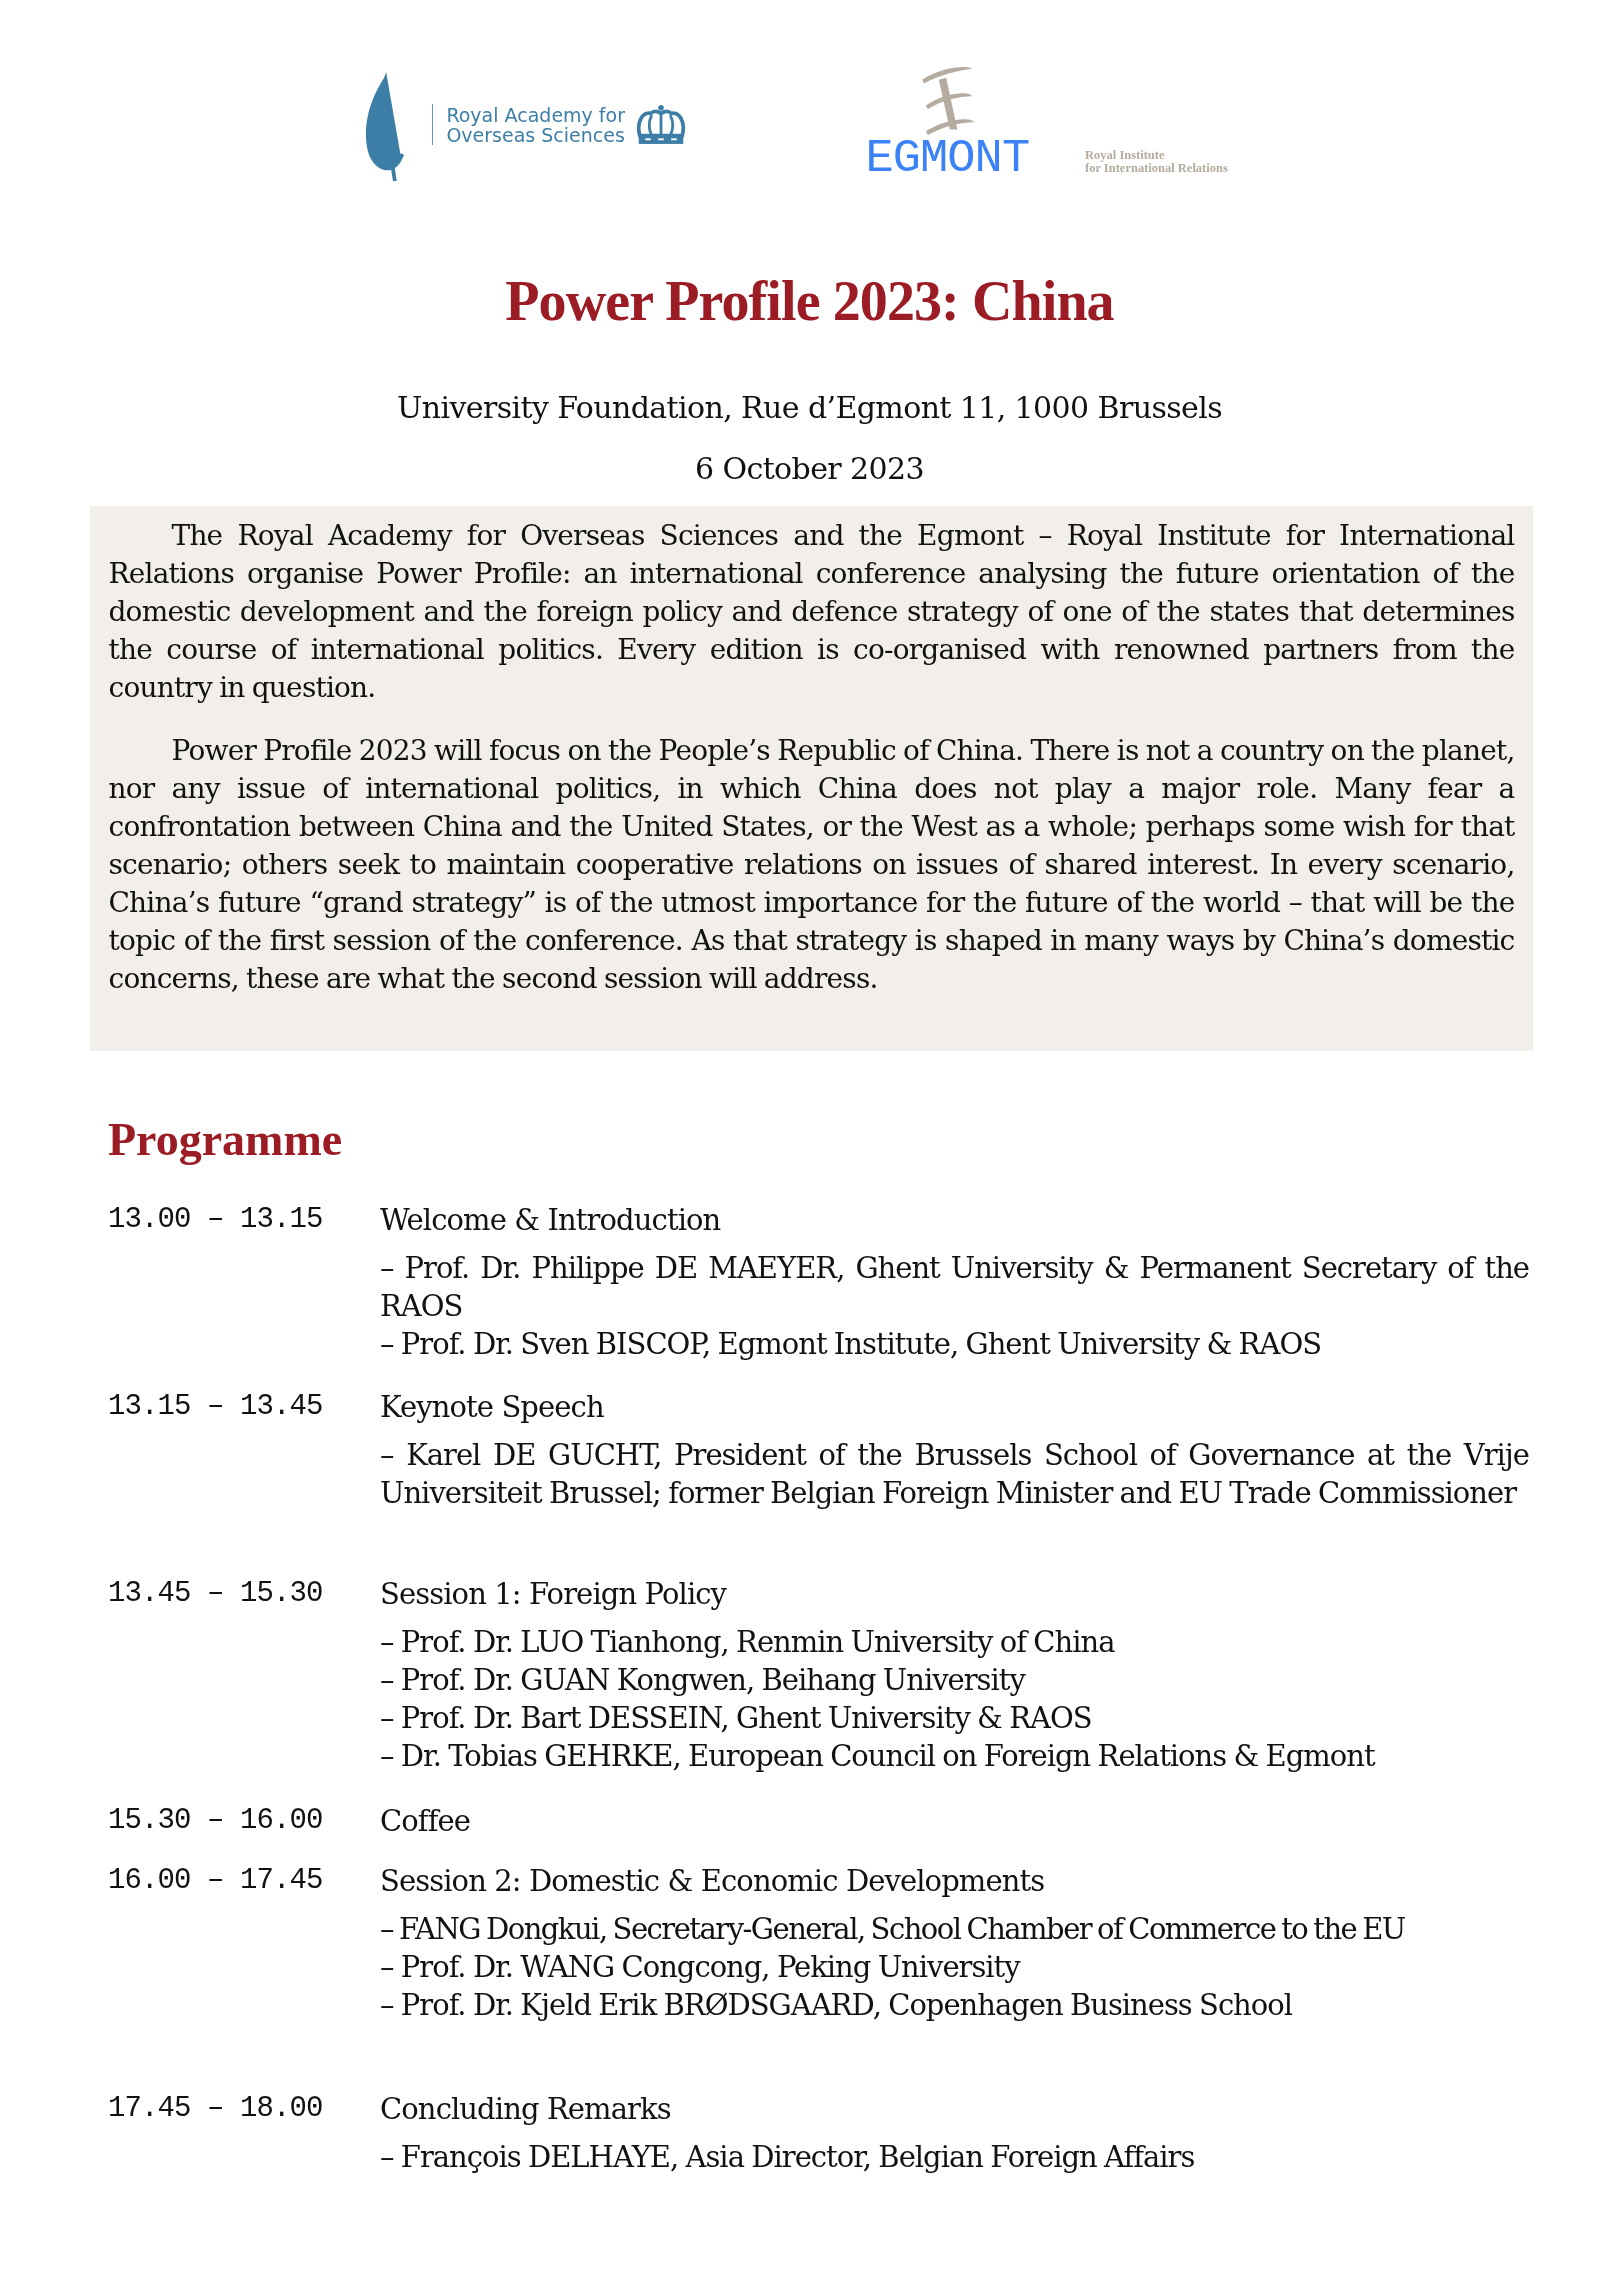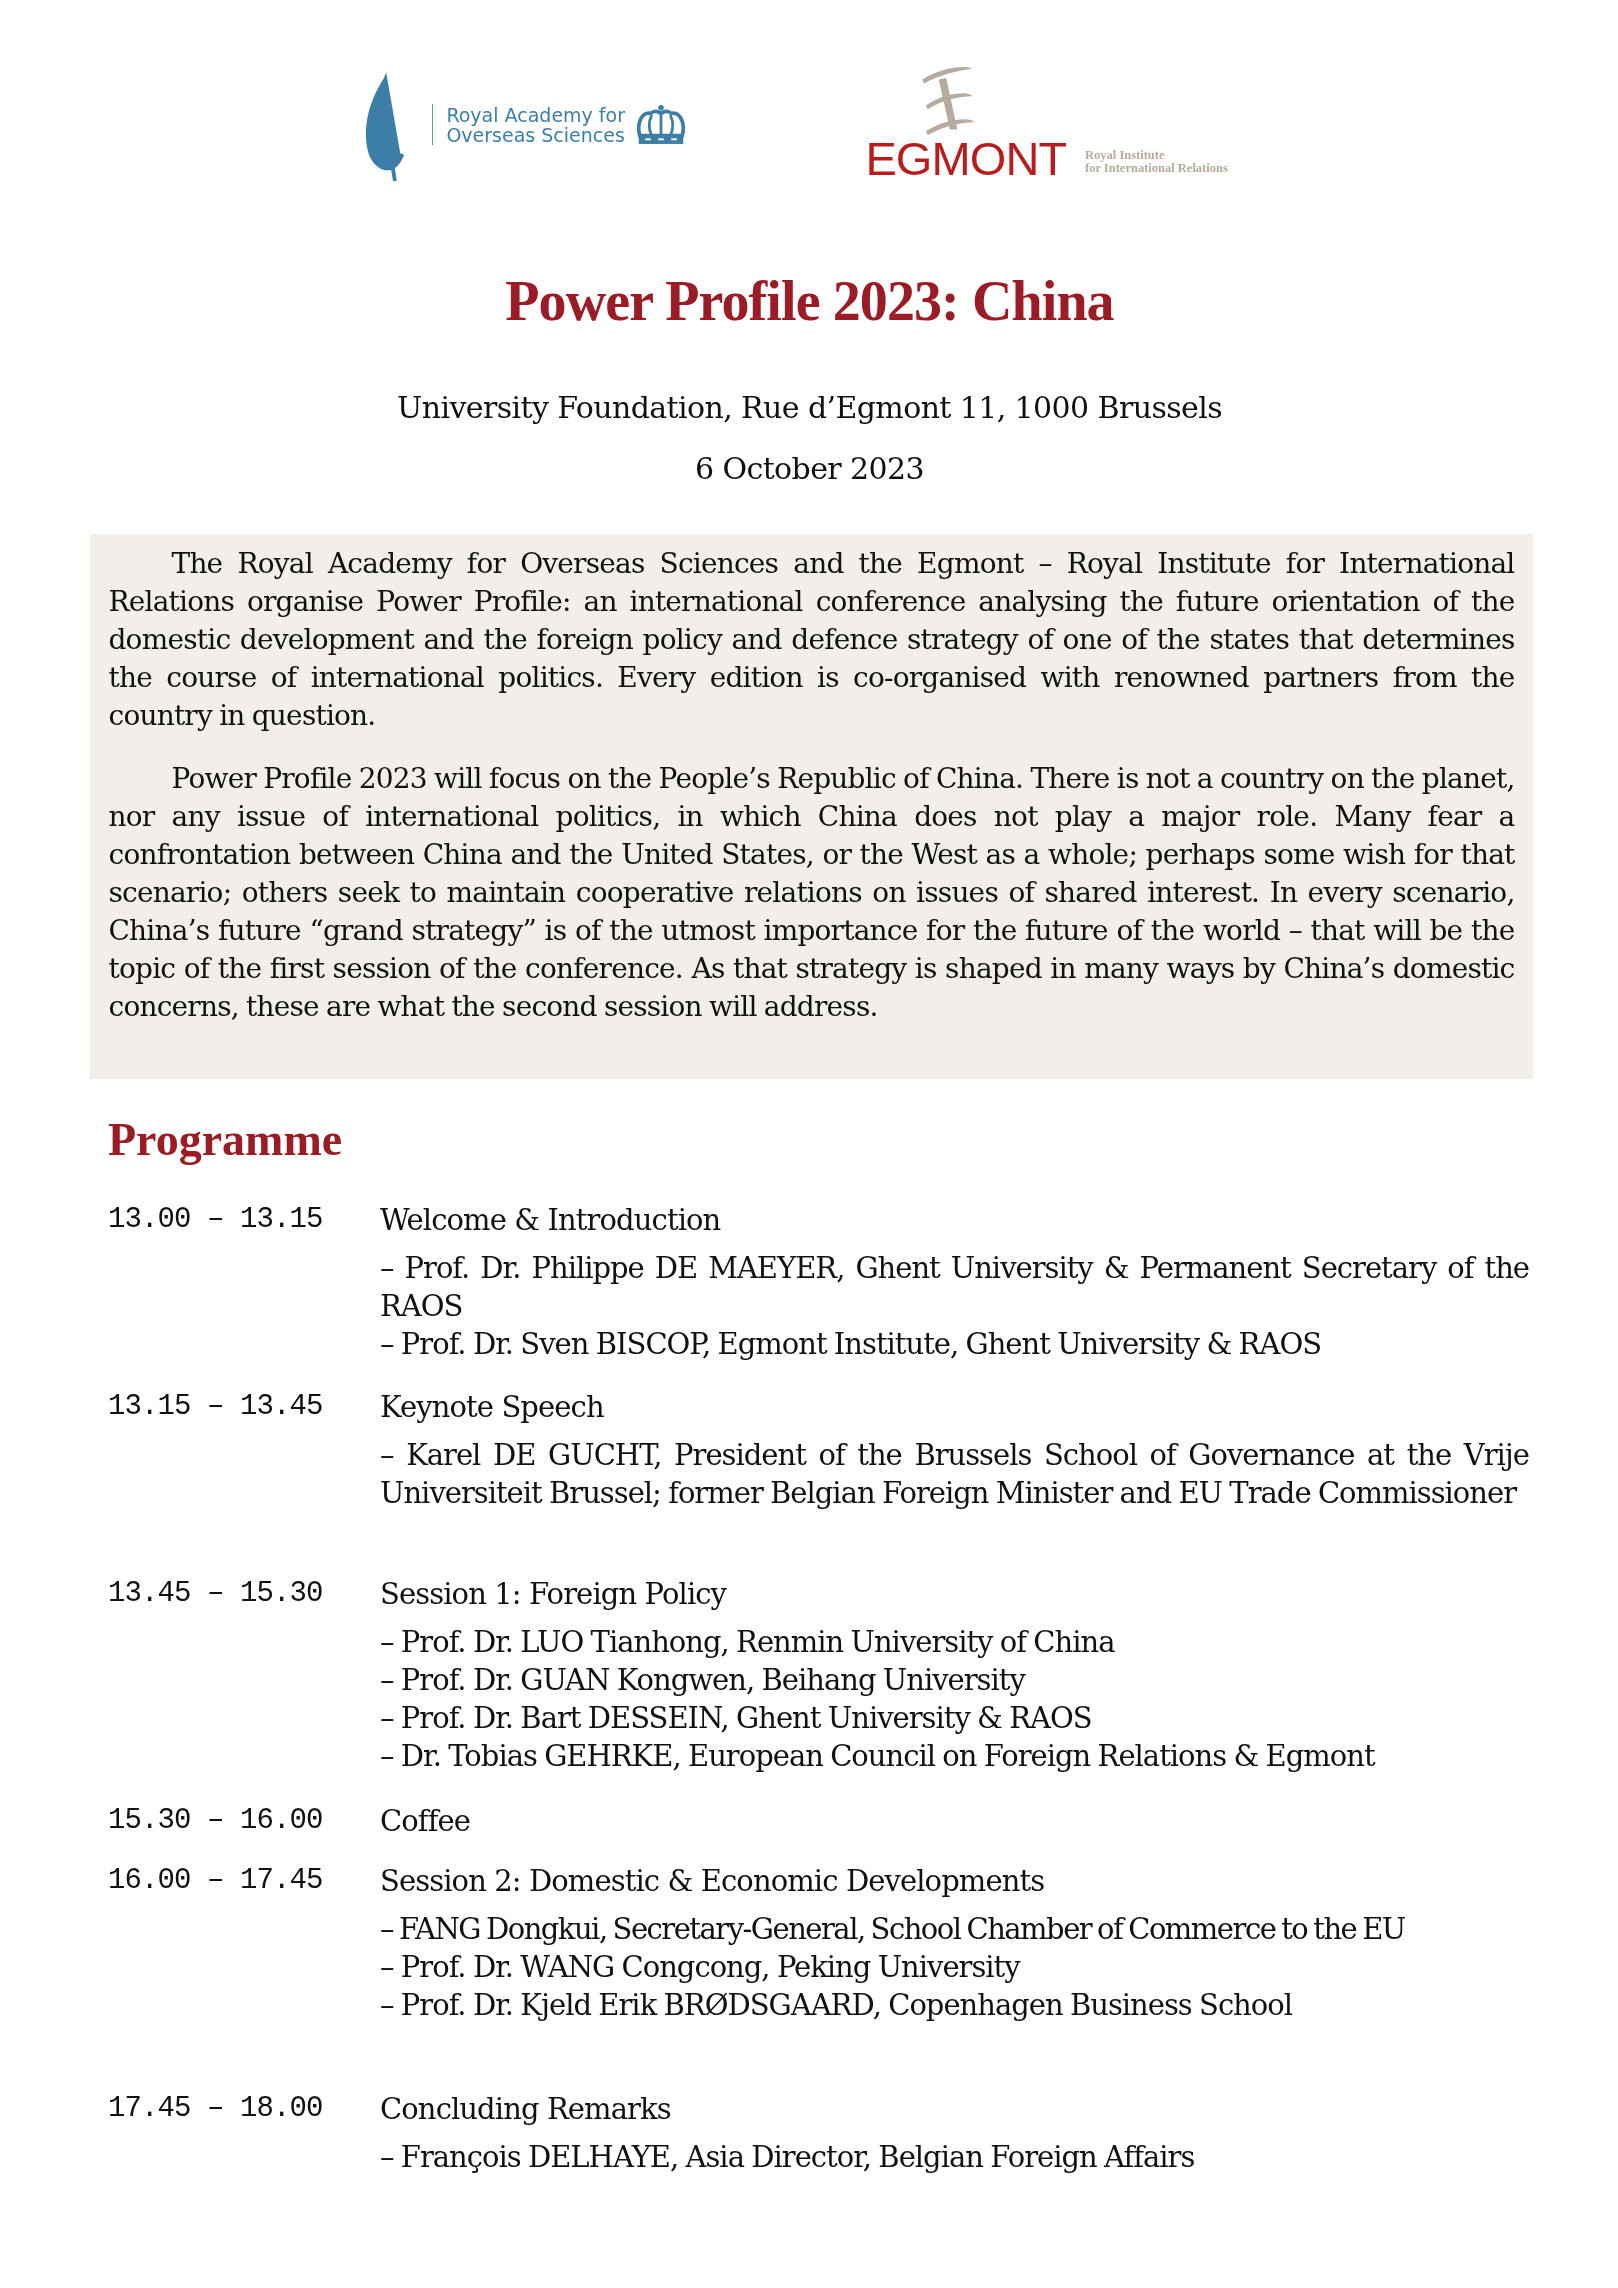--- a/index.html
+++ b/index.html
@@ -8,33 +8,33 @@
 
   .logos { position:absolute; top:59px; left:0; width:1560px; height:138px; }
   .raos { position:absolute; left:360px; top:5.5px; height:120px; display:flex; align-items:center; }
   .raos svg.sail { width:55px; height:116px; }
   .raos .sep { width:1.8px; height:41px; background:#3d7ea6; margin:0 13px 0 16.6px; opacity:.8; }
   .raos .txt { color:#3d7ea6; font-family:"DejaVu Sans","Liberation Sans",sans-serif; font-size:19px; line-height:20px; }
   .raos svg.crown { width:50px; height:41px; margin-left:11px; }
 
   .egmont { position:absolute; left:858px; top:0; width:425px; height:129px; }
   .egmont svg.e-mark { position:absolute; left:55px; top:3.7px; width:83px; height:74px; }
-  .egmont .word { position:absolute; left:7.4px; top:76px; font-family:Liberation Sans, sans-serif;
-                  font-size:47px; color:#b91c1c; letter-spacing:-0.9px; line-height:48px; }
+  .egmont .word { position:absolute; left:7.4px; top:76px; font-family:Liberation Mono, monospace;
+                  font-size:47px; color:#3b82f6; letter-spacing:-0.9px; line-height:48px; }
   .egmont .sub { position:absolute; left:227px; top:90px; font-family:Liberation Serif, serif;
                  font-weight:bold; font-size:12.5px; color:#b5ab9f; line-height:13px; }
 
   .title { position:absolute; top:247px; left:0; width:1619px; text-align:center;
            font-family:"Liberation Serif","DejaVu Serif",serif; font-weight:bold; font-size:56px;
            color:#9b1c24; line-height:92px; letter-spacing:-0.9px;margin-top:8px; }
   .venue, .date { position:absolute; left:0; width:1619px; text-align:center; font-size:30px; line-height:37px; }
   .venue { top:389px; letter-spacing:-0.6px; }
   .date  { top:450px; letter-spacing:-0.6px; }
 
-  .intro { position:absolute; left:90px; top:534px; width:1443px; height:545px; background:#f2efea; }
+  .intro { position:absolute; left:90px; top:506px; width:1443px; height:545px; background:#f2efea; }
   .intro p { margin:0; position:absolute; left:18.5px; width:1406px; font-size:28px; line-height:38px;
              text-align:justify; text-indent:63px; letter-spacing:-0.8px; word-spacing:-0.9px; }
   .intro p.p1 { top:11px; }
   .intro p.p2 { top:226px; }
 
   .prog-h { position:absolute; left:108px; top:1112px; font-family:"Liberation Serif","DejaVu Serif",serif;
             font-weight:bold; font-size:46px; color:#9b1c24; line-height:55px; }
 
   .row { position:absolute; left:108px; width:1421px; }
   .row .time { position:absolute; left:0; top:0; font-size:29px; line-height:38px; letter-spacing:-0.9px;font-family:Liberation Mono, monospace; }

